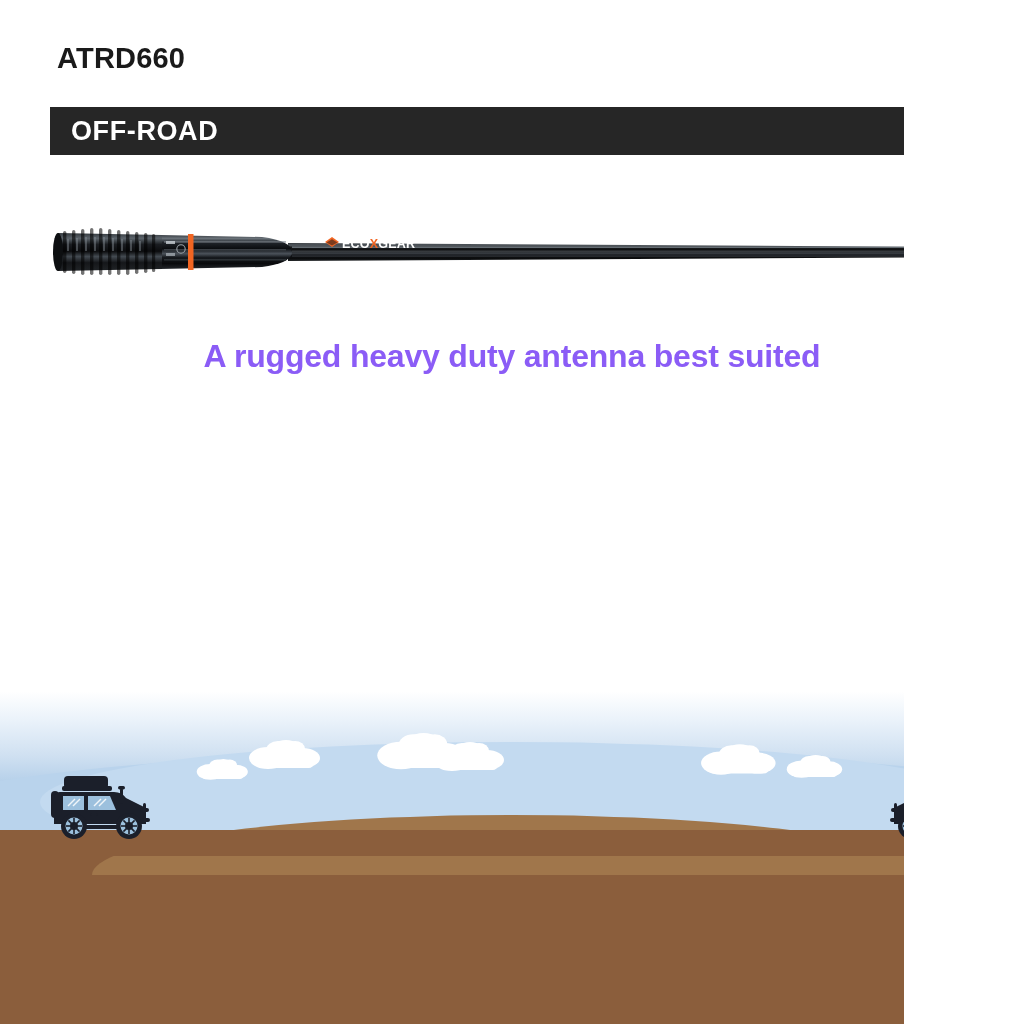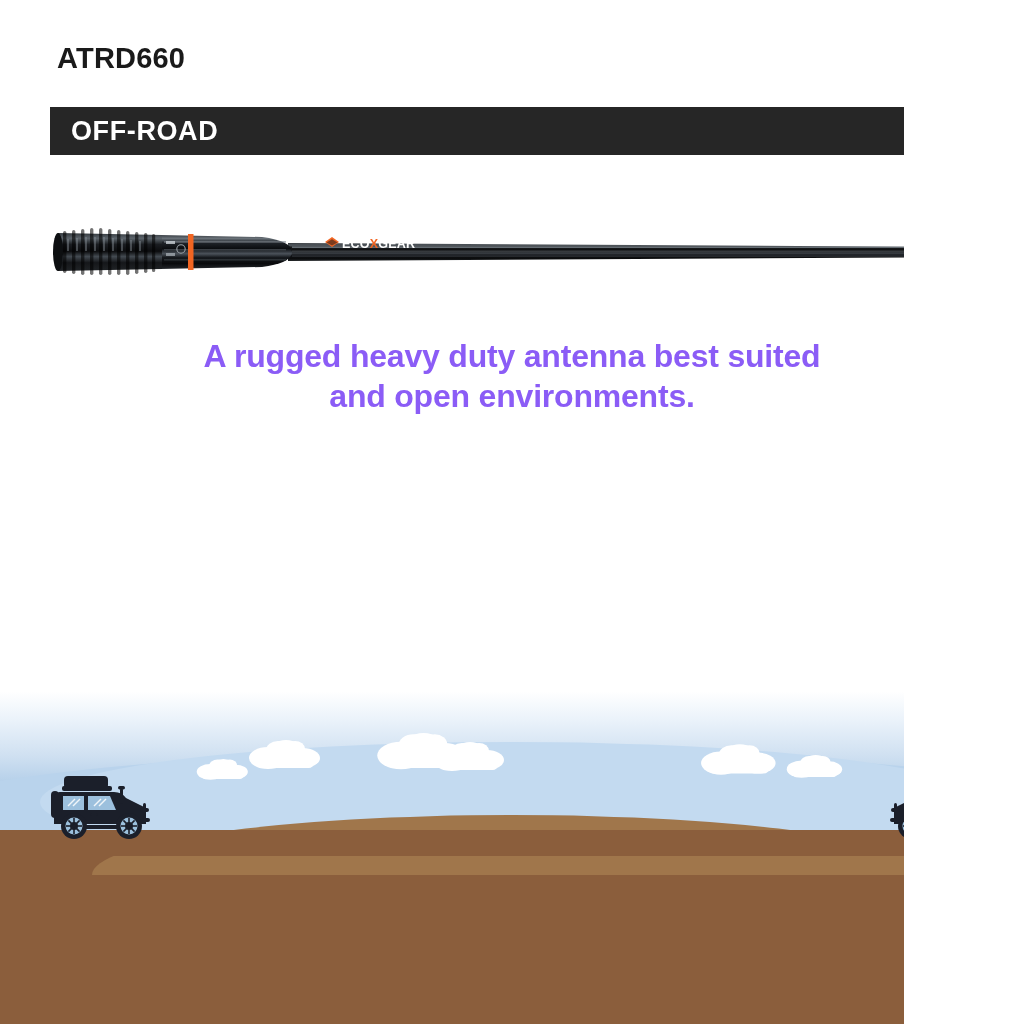--- a/index.html
+++ b/index.html
@@ -258,21 +258,20 @@
         </text>
       </g>
     </svg>
     
     
     
   </div>
 
   <div class="description">
     <span class="line">A rugged heavy duty antenna best suited</span>
-    <span class="line">and open environments.</span>
   </div>
 
   <div class="scene">
     <div class="sky"></div>
     <div class="plain-ellipse"></div>
     <div class="plain-ellipse2"></div>
 
     <div id="cloud-layer" style="position:absolute;left:0;top:0;width:1024px;height:200px;">
         <div class="cloud" style="left: 196px; top: 84px; transform: scale(0.72); transform-origin: left top;"><svg width="78" height="34" viewBox="0 0 78 34">
             <g fill="#ffffff">

